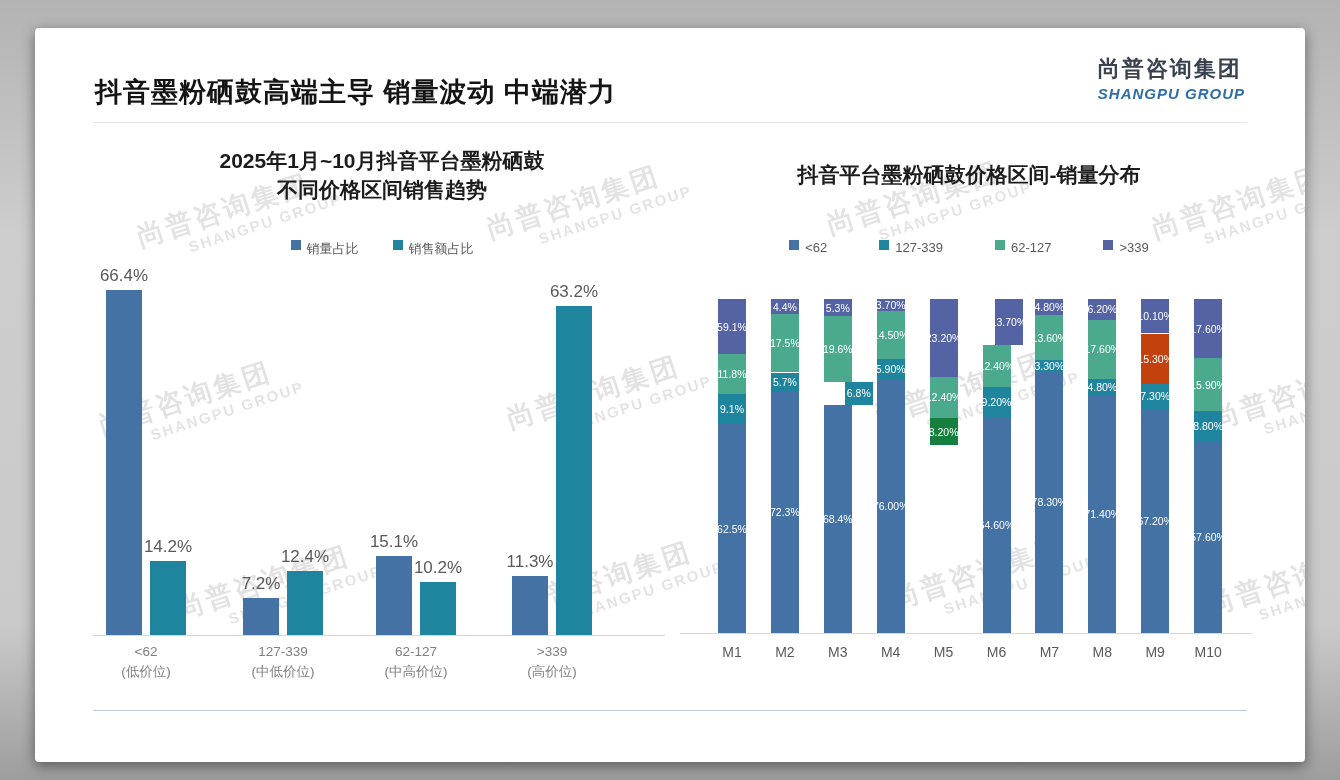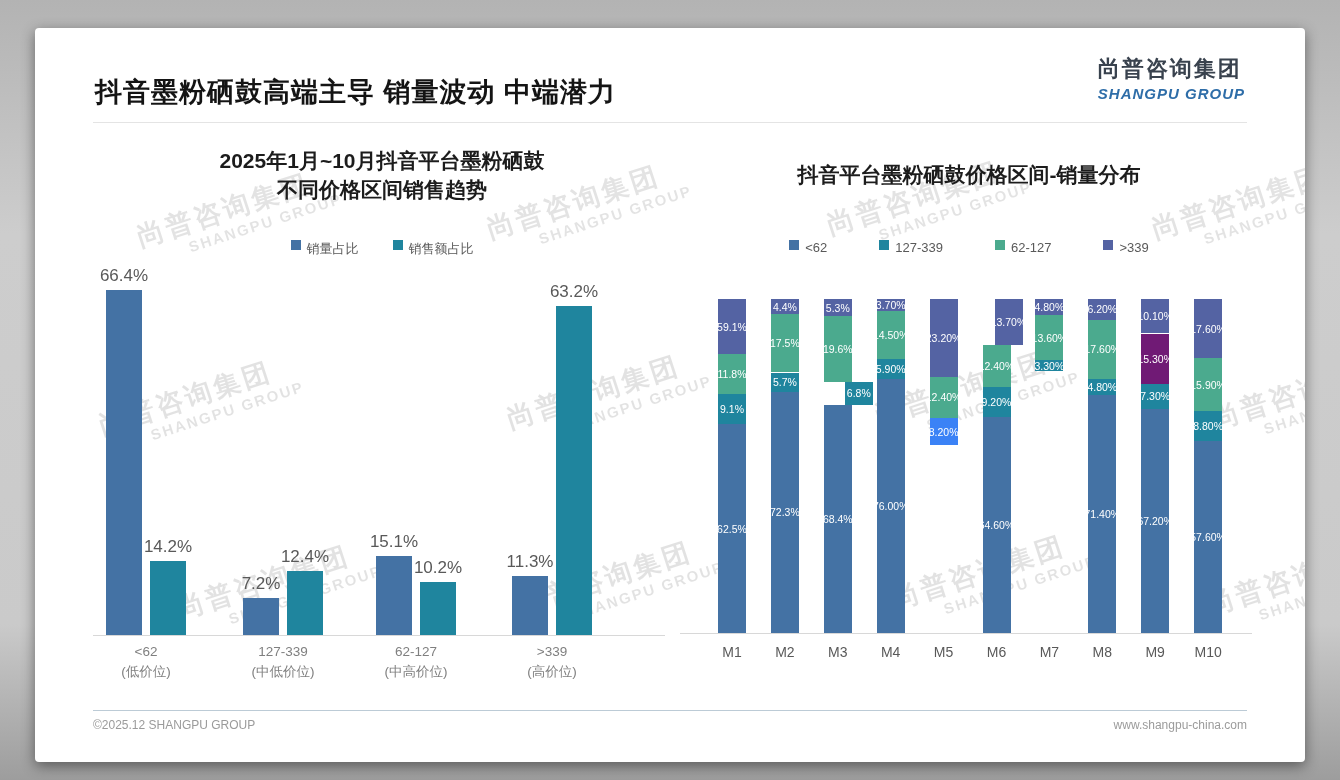--- a/index.html
+++ b/index.html
@@ -226,21 +226,21 @@
         <div class="seg" style="left: 196.7px; width: 28px; bottom: 253.84px; height: 19.706px; background: rgb(31, 133, 158);">
           <span>5.90%</span>
         </div>
         <div class="seg" style="left: 196.7px; width: 28px; bottom: 273.546px; height: 48.43px; background: rgb(75, 170, 142);">
           <span>14.50%</span>
         </div>
         <div class="seg" style="left: 196.7px; width: 28px; bottom: 321.976px; height: 12.358px; background: rgb(84, 99, 163);">
           <span>3.70%</span>
         </div>
         <div class="cat" style="left: 210.7px;">M4</div>
-        <div class="seg" style="left: 249.6px; width: 28px; bottom: 187.708px; height: 27.388px; background: #3b82f6;">
+        <div class="seg" style="left: 249.6px; width: 28px; bottom: 187.708px; height: 27.388px; background: #15803d;">
           <span>8.20%</span>
         </div>
         <div class="seg" style="left: 249.6px; width: 28px; bottom: 215.096px; height: 41.416px; background: rgb(75, 170, 142);">
           <span>12.40%</span>
         </div>
         <div class="seg" style="left: 249.6px; width: 28px; bottom: 256.512px; height: 77.488px; background: rgb(84, 99, 163);">
           <span>23.20%</span>
         </div>
         <div class="cat" style="left: 263.6px;">M5</div>
         <div class="seg" style="left: 302.5px; width: 28px; bottom: 0px; height: 215.764px; background: rgb(68, 114, 164);">
@@ -249,20 +249,23 @@
         <div class="seg" style="left: 302.5px; width: 28px; bottom: 215.764px; height: 30.728px; background: rgb(31, 133, 158);">
           <span>9.20%</span>
         </div>
         <div class="seg" style="left: 302.5px; width: 28px; bottom: 246.492px; height: 41.416px; background: rgb(75, 170, 142);">
           <span>12.40%</span>
         </div>
         <div class="seg" style="left: 302.5px; width: 28px; bottom: 287.908px; height: 45.758px; background: rgb(84, 99, 163); margin-left: 12px;">
           <span>13.70%</span>
         </div>
         <div class="cat" style="left: 316.5px;">M6</div>
+        <div class="seg" style="left: 355.4px; width: 28px; bottom: 0px; height: 261.522px; background: rgb(68, 114, 164);">
+          <span>78.30%</span>
+        </div>
         <div class="seg" style="left: 355.4px; width: 28px; bottom: 261.522px; height: 11.022px; background: rgb(31, 133, 158); margin-top: 12px;">
           <span>3.30%</span>
         </div>
         <div class="seg" style="left: 355.4px; width: 28px; bottom: 272.544px; height: 45.424px; background: rgb(75, 170, 142);">
           <span>13.60%</span>
         </div>
         <div class="seg" style="left: 355.4px; width: 28px; bottom: 317.968px; height: 16.032px; background: rgb(84, 99, 163);">
           <span>4.80%</span>
         </div>
         <div class="cat" style="left: 369.4px;">M7</div>
@@ -278,21 +281,21 @@
         <div class="seg" style="left: 408.3px; width: 28px; bottom: 313.292px; height: 20.708px; background: rgb(84, 99, 163);">
           <span>6.20%</span>
         </div>
         <div class="cat" style="left: 422.3px;">M8</div>
         <div class="seg" style="left: 461.2px; width: 28px; bottom: 0px; height: 224.448px; background: rgb(68, 114, 164);">
           <span>67.20%</span>
         </div>
         <div class="seg" style="left: 461.2px; width: 28px; bottom: 224.448px; height: 24.382px; background: rgb(31, 133, 158);">
           <span>7.30%</span>
         </div>
-        <div class="seg" style="left: 461.2px; width: 28px; bottom: 248.83px; height: 50px; background: #701a75;">
+        <div class="seg" style="left: 461.2px; width: 28px; bottom: 248.83px; height: 50px; background: #c2410c;">
           <span>15.30%</span>
         </div>
         <div class="seg" style="left: 461.2px; width: 28px; bottom: 299.932px; height: 33.734px; background: rgb(84, 99, 163);">
           <span>10.10%</span>
         </div>
         <div class="cat" style="left: 475.2px;">M9</div>
         <div class="seg" style="left: 514.1px; width: 28px; bottom: 0px; height: 192.384px; background: rgb(68, 114, 164);">
           <span>57.60%</span>
         </div>
         <div class="seg" style="left: 514.1px; width: 28px; bottom: 192.384px; height: 29.392px; background: rgb(31, 133, 158);">
@@ -302,17 +305,13 @@
           <span>15.90%</span>
         </div>
         <div class="seg" style="left: 514.1px; width: 28px; bottom: 274.882px; height: 58.784px; background: rgb(84, 99, 163);">
           <span>17.60%</span>
         </div>
         <div class="cat" style="left: 528.1px;">M10</div>
       </div>
   </section>
 
   <div class="ftr-rule"></div>
-  <div class="ftr">
-    <span>©2025.12 SHANGPU GROUP</span>
-    <span>www.shangpu-china.com</span>
-  </div>
 </div>
 
 </body></html>

